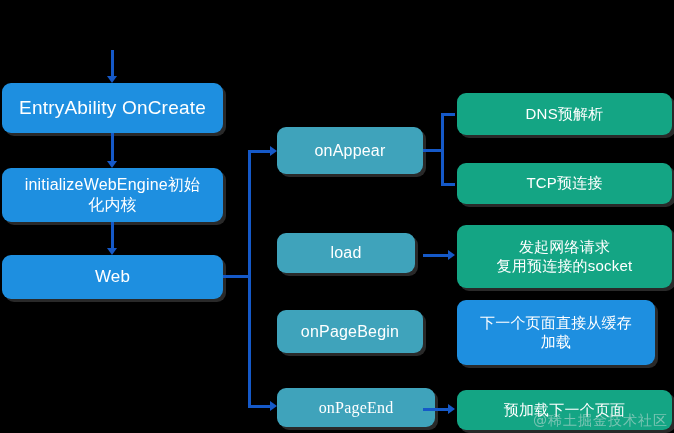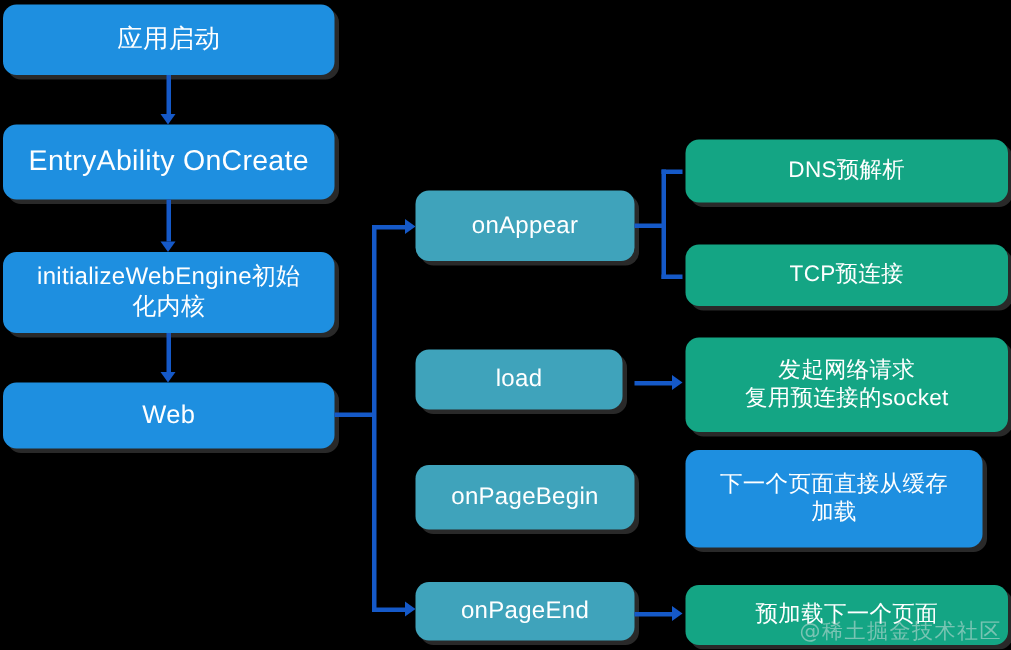--- a/index.html
+++ b/index.html
@@ -68,23 +68,20 @@
     letter-spacing: 1px;
     font-family: "DejaVu Sans", sans-serif;
     pointer-events: none;
   }
 </style>
 </head>
 <body>
 
 <div id="canvas">
 
-  <div class="node blue" style="left:2px; top:3px; width:221px; height:47px; font-size:17px;">
-    <span class="label">应用启动</span>
-  </div>
 
   <div class="node blue" style="left:2px; top:83px; width:221px; height:50px; font-size:19px;">
     <span class="label">EntryAbility OnCreate</span>
   </div>
 
   <div class="node blue" style="left:2px; top:168px; width:221px; height:54px; font-size:16px;">
     <span class="label">initializeWebEngine初始
 化内核</span>
   </div>
 
@@ -97,21 +94,21 @@
   </div>
 
   <div class="node teal" style="left:277px; top:233px; width:138px; height:40px; font-size:16px;">
     <span class="label">load</span>
   </div>
 
   <div class="node teal" style="left:277px; top:310px; width:146px; height:43px; font-size:16px;">
     <span class="label">onPageBegin</span>
   </div>
 
-  <div class="node teal" style="left:277px; top:388px; width:146px; height:39px; font-size:16px;">
+  <div class="node teal" style="left:277px; top:388px; width:158px; height:39px; font-size:16px;font-family:Liberation Serif, serif;">
     <span class="label">onPageEnd</span>
   </div>
 
   <div class="node green" style="left:457px; top:93px; width:215px; height:42px; font-size:15px;">
     <span class="label">DNS预解析</span>
   </div>
 
   <div class="node green" style="left:457px; top:225px; width:215px; height:63px; font-size:15px;">
     <span class="label">发起网络请求
 复用预连接的socket</span>

